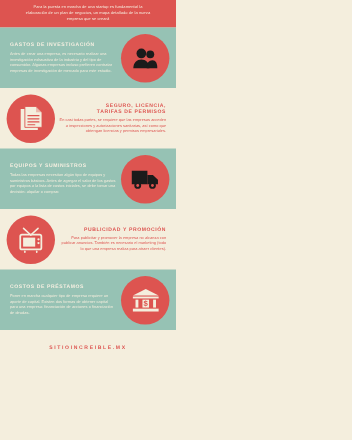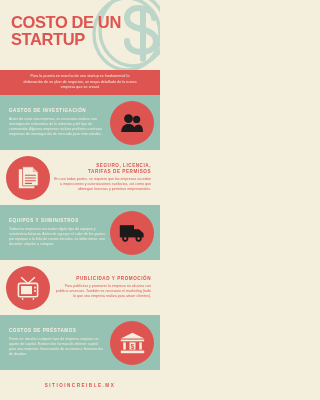--- a/index.html
+++ b/index.html
@@ -153,34 +153,20 @@
     font-weight: bold;
     letter-spacing: 1.5px;
     text-transform: uppercase;
   }
 </style>
 </head>
 <body>
 
 <div class="infographic">
 
-  <div class="header">
-    <svg class="header-watermark" viewBox="0 0 86 80" aria-hidden="true">
-      <g fill="none" stroke="#bcd6ca" stroke-width="3.4">
-        <ellipse cx="47" cy="38" rx="33" ry="36"></ellipse>
-        <ellipse cx="53" cy="34" rx="33" ry="36"></ellipse>
-      </g>
-      <g fill="none" stroke="#bcd6ca" stroke-width="6" stroke-linecap="round">
-        <path d="M63 13 L63 63"></path>
-        <path d="M74 22 C74 15, 66 12, 59 12 C51 12, 47 16, 47 22 C47 28, 52 31, 61 33 C70 35, 76 38, 76 45 C76 52, 70 56, 61 56 C53 56, 47 52, 47 45"></path>
-      </g>
-    </svg>
-    <div class="header-title">COSTO DE UN
-STARTUP</div>
-  </div>
 
   <div class="intro-band">
     <div class="intro-text">Para la puesta en marcha de una startup es fundamental la elaboración de un plan de negocios, un mapa detallado de la nueva empresa que se creará</div>
   </div>
 
   <div class="section teal">
     <div class="section-text">
       <div class="section-heading">GASTOS DE INVESTIGACIÓN</div>
       <div class="section-body">Antes de crear una empresa, es necesario realizar una investigación exhaustiva de la industria y del tipo de consumidor. Algunas empresas incluso prefieren contratar empresas de investigación de mercado para este estudio.</div>
     </div>

